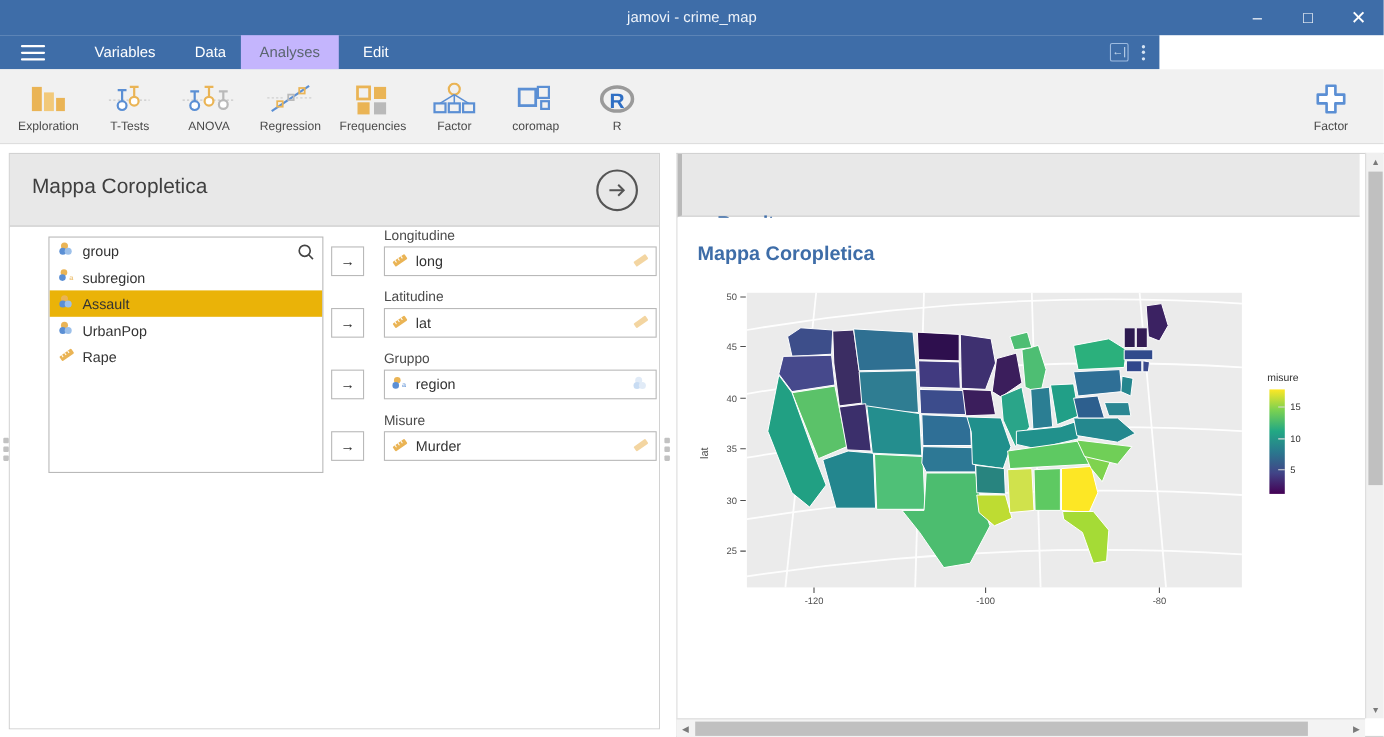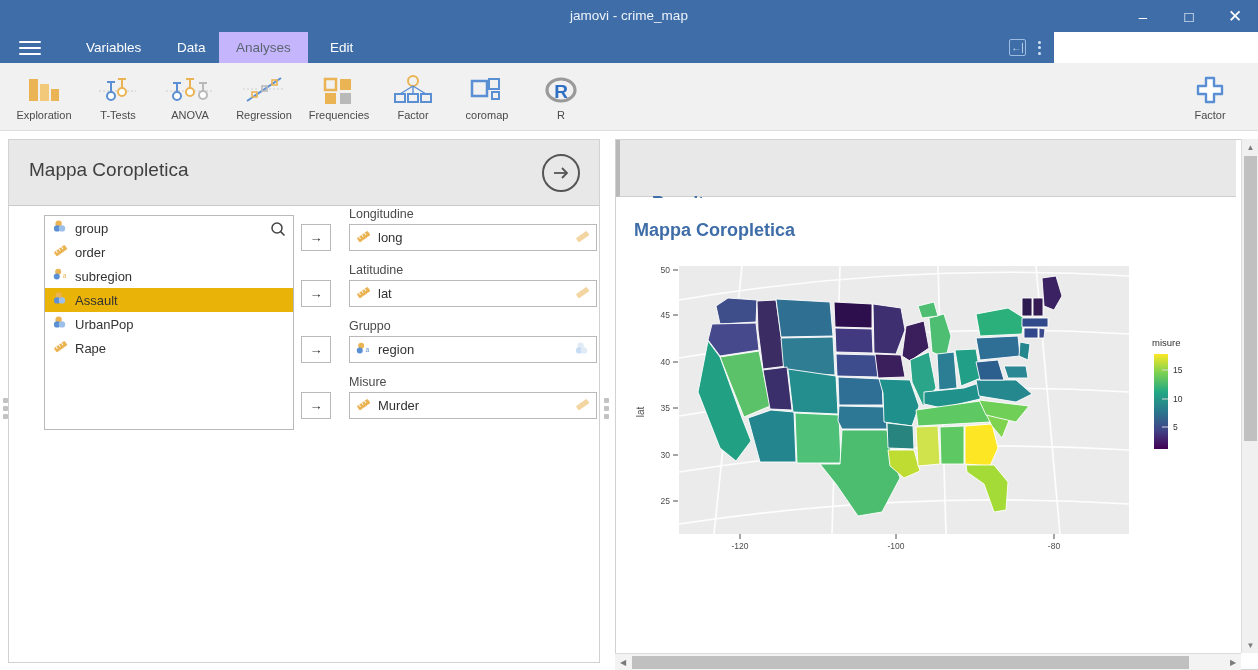--- a/index.html
+++ b/index.html
@@ -334,33 +334,20 @@
           <span>
             <svg width="15" height="15" viewBox="0 0 16 16">
                 <circle cx="6" cy="5" r="3.4" fill="#eab455"></circle>
                 <circle cx="4.4" cy="10" r="3.4" fill="#5b8fd4"></circle>
                 <circle cx="9.6" cy="10" r="3.4" fill="#9cc0ea"></circle>
               </svg>
           </span>
           <span>group</span>
         </div>
 
-        <div class="varrow">
-          <span>
-            <svg width="15" height="15" viewBox="0 0 16 16">
-                <g transform="rotate(-35 8 8)">
-                  <rect x="1" y="5.5" width="14" height="5.5" rx="1" fill="#eab455"></rect>
-                  <line x1="4" y1="5.5" x2="4" y2="8" stroke="#fff" stroke-width="1"></line>
-                  <line x1="7.5" y1="5.5" x2="7.5" y2="8" stroke="#fff" stroke-width="1"></line>
-                  <line x1="11" y1="5.5" x2="11" y2="8" stroke="#fff" stroke-width="1"></line>
-                </g>
-              </svg>
-          </span>
-          <span>order</span>
-        </div>
 
         <div class="varrow">
           <span>
             <svg width="15" height="15" viewBox="0 0 16 16">
                 <circle cx="5.5" cy="5" r="3.2" fill="#eab455"></circle>
                 <circle cx="4" cy="10" r="3.2" fill="#5b8fd4"></circle>
                 <text x="10.5" y="12" font-family="Liberation Sans, sans-serif" font-size="7" fill="#eab455">a</text>
               </svg>
           </span>
           <span>subregion</span>

